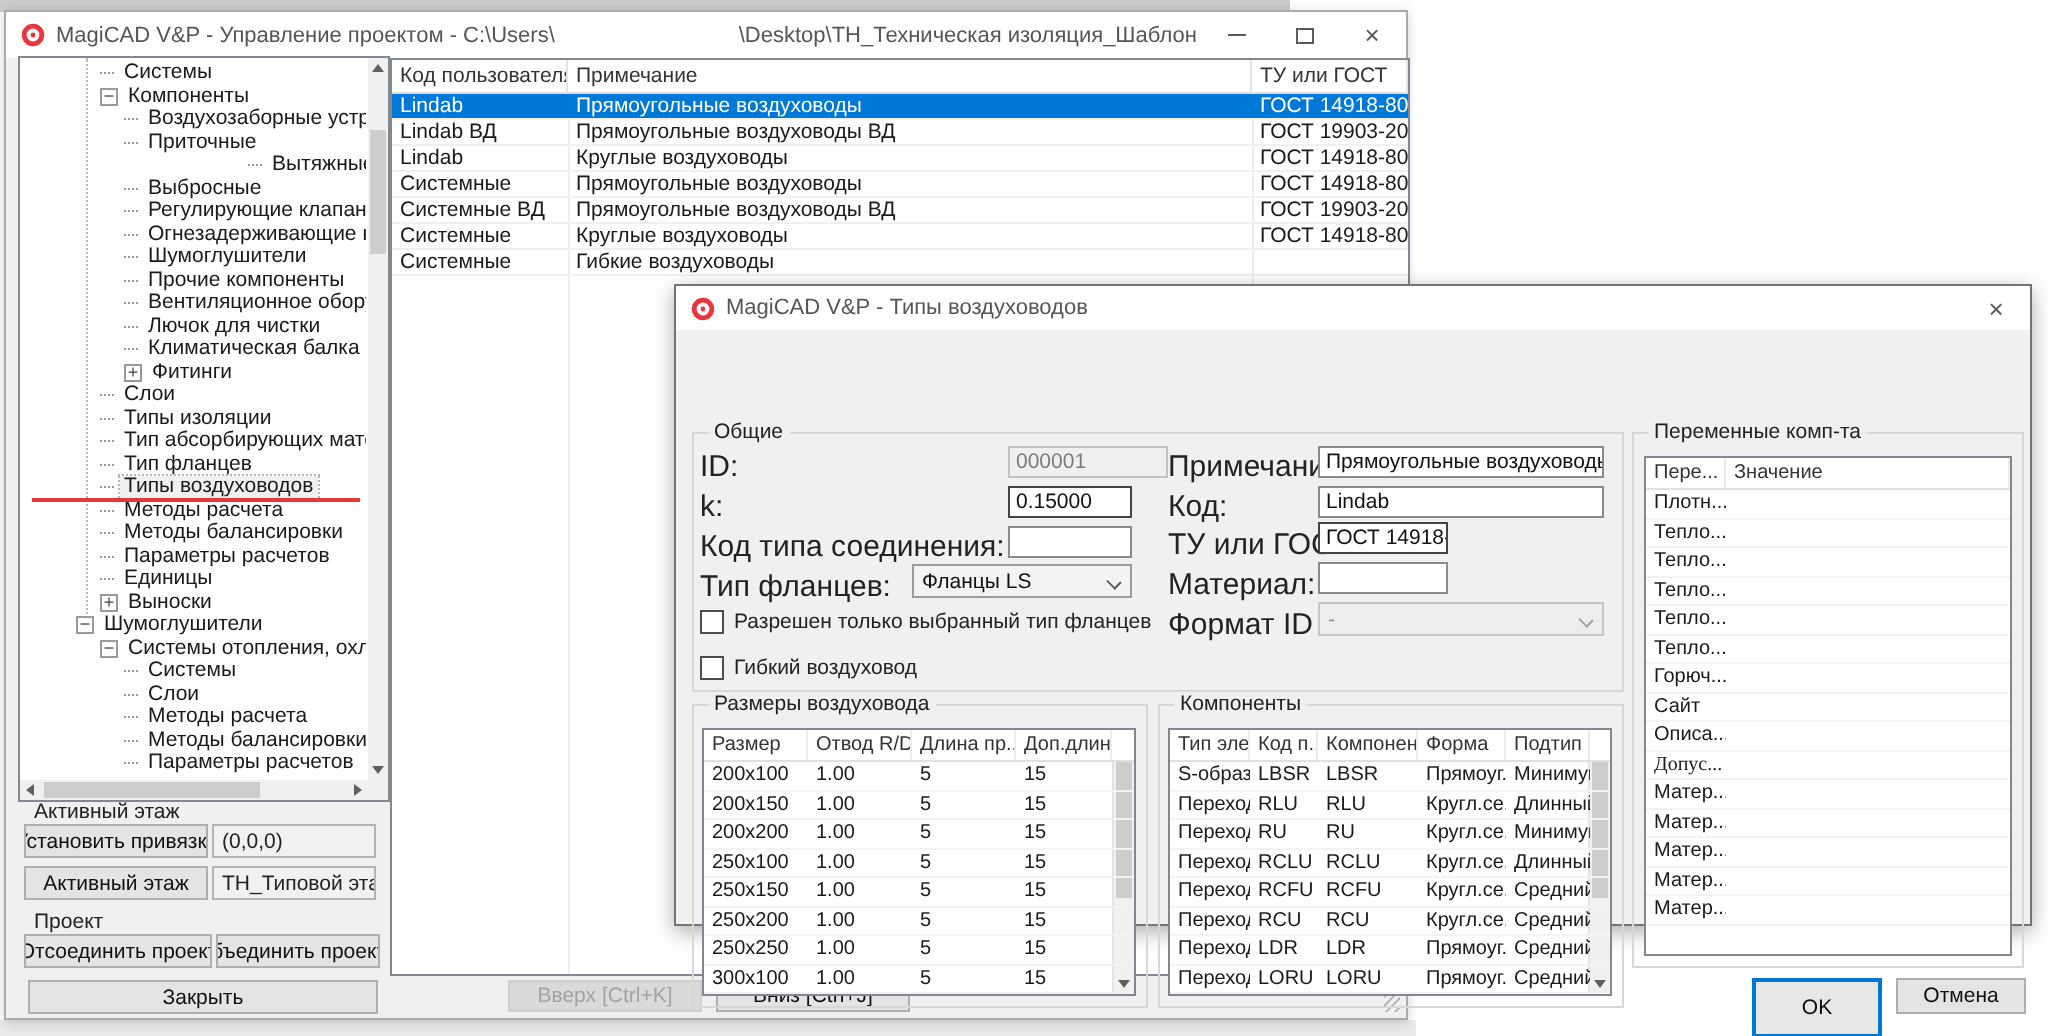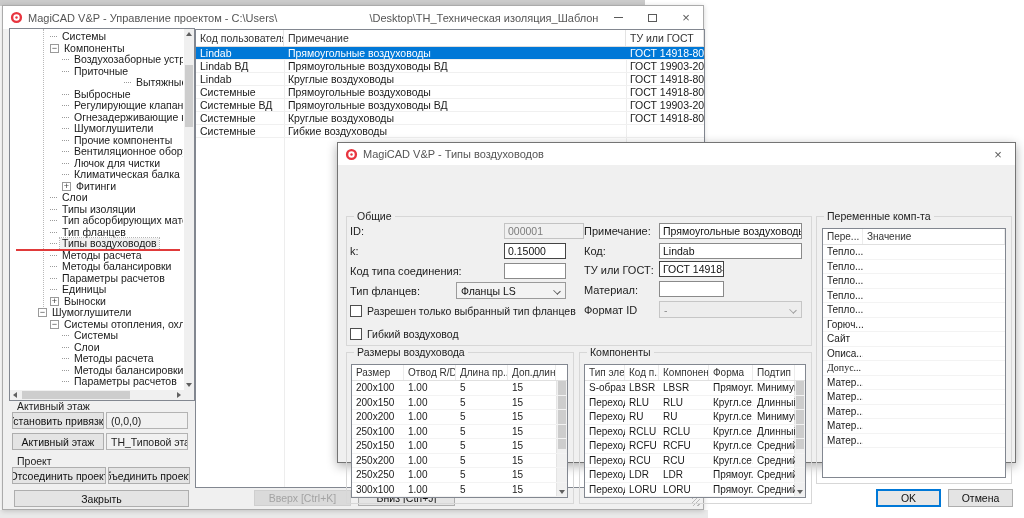--- a/index.html
+++ b/index.html
@@ -66,21 +66,21 @@
   .grip { position:absolute; right:3px; bottom:3px; width:8px; height:8px;
           background:repeating-linear-gradient(135deg,#b9b9b9 0 1px,transparent 1px 3px); }
 
   
   .dialog { position:absolute; left:337px; top:142px; width:679px; height:321px; background:#f0f0f0;
             border:1px solid #747474; box-shadow:0 3px 10px rgba(0,0,0,.32); z-index:10; }
   .dialog .titlebar { height:22px; }
   .dclient { position:absolute; left:0; top:22px; right:0; bottom:0;margin-top:47px; }
   .group { position:absolute; border:1px solid #d7d7d7; }
   .glabel { position:absolute; top:-7px; left:7px; background:#f0f0f0; padding:0 3px; font-size:10.5px; color:#222; white-space:nowrap; }
-  .flabel { position:absolute; font-size:11px; color:#222; white-space:nowrap; }
+  .flabel { position:absolute; font-size:15px; color:#222; white-space:nowrap; }
   .tfield { position:absolute; height:16px; background:#fff; border:1px solid #8a8a8a; font-size:10.5px; color:#111;
             display:flex; align-items:center; padding-left:3px; white-space:nowrap; overflow:hidden; }
   .tfield.dis { background:#f0f0f0; border-color:#c3c3c3; color:#7c7c7c; }
   .tfield.strong { border-color:#444; }
   .combo { position:absolute; height:17px; background:#f3f3f3; border:1px solid #9b9b9b; font-size:10.5px; color:#111;
            display:flex; align-items:center; padding-left:4px; white-space:nowrap; overflow:hidden; }
   .combo.dis { background:#ededed; border-color:#c6c6c6; color:#8a8a8a; }
   .chev { position:absolute; right:5px; top:5px; width:6px; height:6px; border-right:1px solid #555; border-bottom:1px solid #555; transform:rotate(45deg) scale(1,.8); }
   .combo.dis .chev { border-color:#9c9c9c; }
   .cbrow { position:absolute; display:flex; align-items:center; }
@@ -552,20 +552,24 @@
       <div class="group" style="left:478px; top:4px; width:196px; height:268px;">
         <span class="glabel">Переменные комп-та</span>
       </div>
       <div class="dgrid" id="vars-grid" style="left:484px; top:16px; width:184px; height:250px;">
           <div class="ghead">
             <span class="gh" style="width: 40px;">Пере...</span>
             <span class="gh" style="width: 142px;">Значение</span>
           </div>
           <div class="gbody">
             <div class="grow">
+              <span class="gc" style="width: 40px;">Плотн...</span>
+              <span class="gc" style="width: 142px;"></span>
+            </div>
+            <div class="grow">
               <span class="gc" style="width: 40px;">Тепло...</span>
               <span class="gc" style="width: 142px;"></span>
             </div>
             <div class="grow">
               <span class="gc" style="width: 40px;">Тепло...</span>
               <span class="gc" style="width: 142px;"></span>
             </div>
             <div class="grow">
               <span class="gc" style="width: 40px;">Тепло...</span>
               <span class="gc" style="width: 142px;"></span>
@@ -610,17 +614,17 @@
               <span class="gc" style="width: 40px;">Матер...</span>
               <span class="gc" style="width: 142px;"></span>
             </div>
             <div class="grow">
               <span class="gc" style="width: 40px;">Матер...</span>
               <span class="gc" style="width: 142px;"></span>
             </div>
           </div>
         </div>
 
-      <button class="btn primary" style="left:538px; top:277px; width:65px; height:18px;">OK</button>
+      <button class="btn primary" style="left:538px; top:277px; width:65px; height:30px;">OK</button>
       <button class="btn" style="left:610px; top:277px; width:65px; height:18px;">Отмена</button>
     </div>
   </div>
 </div>
 
 </body></html>

